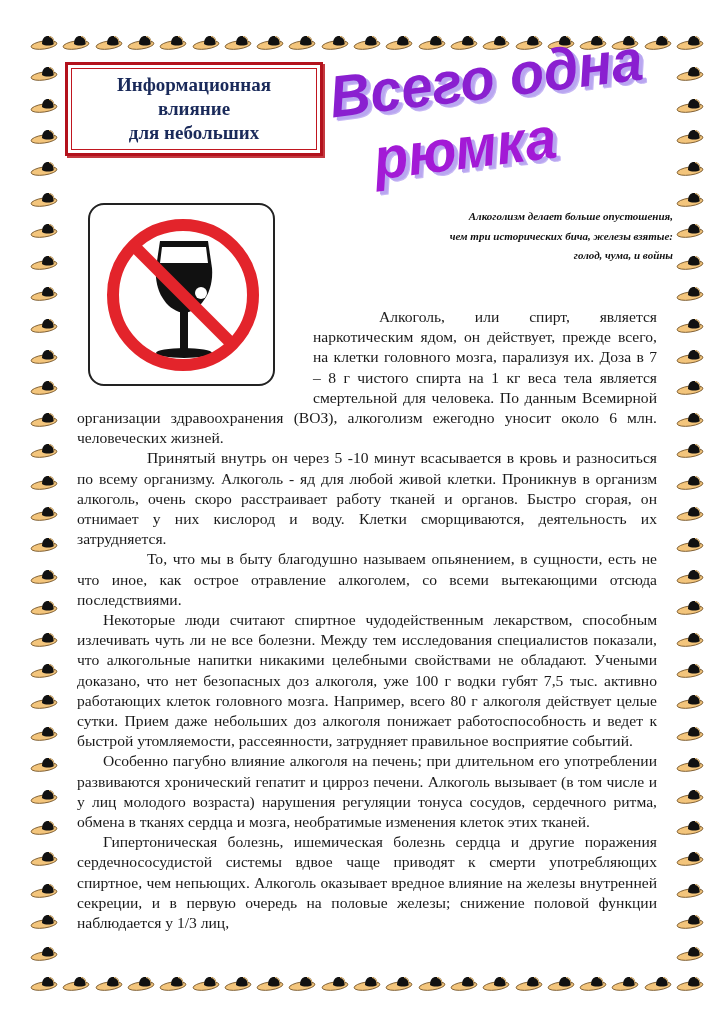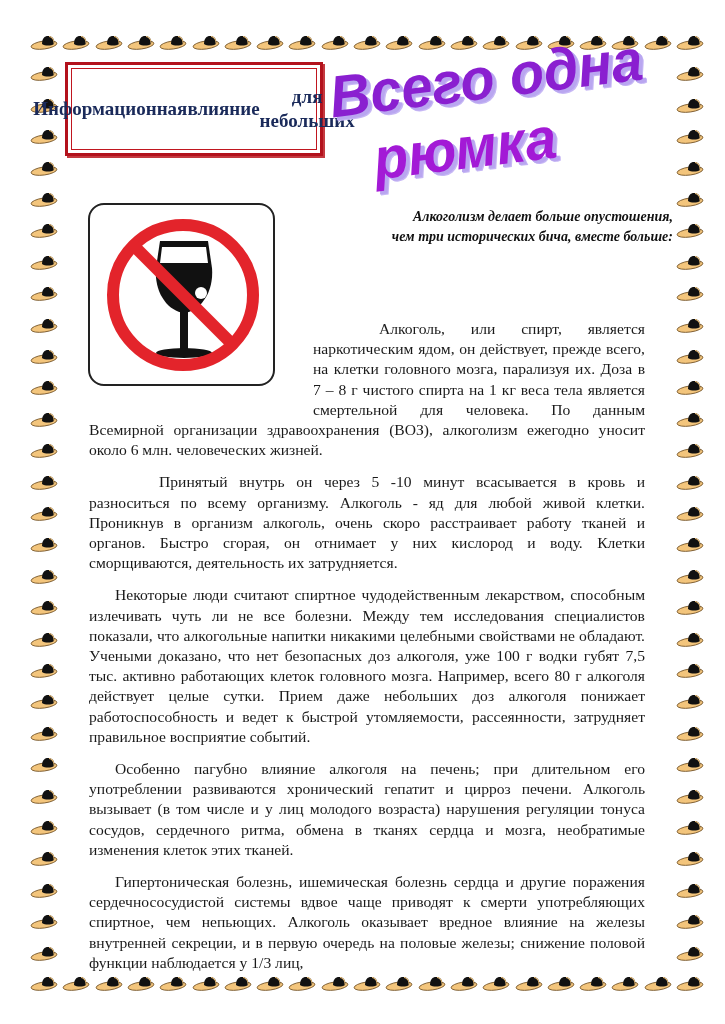--- a/index.html
+++ b/index.html
@@ -6,42 +6,42 @@
   body { width:725px; height:1024px; background:#ffffff; position:relative; overflow:hidden;
          font-family:"Liberation Serif", "DejaVu Serif", serif; color:#111; }
   .hat { position:absolute; width:30px; height:16px; }
   .hat svg { width:30px; height:16px; display:block; }
   #border-layer { position:absolute; left:0; top:0; width:725px; height:1024px; }
 
   .info-box { position:absolute; left:65px; top:62px; width:258px; height:94px;
               border:3px solid #b3121c; box-sizing:border-box; background:#fff;
               box-shadow: 2px 2px 0 #c43a40; }
   .info-box-inner { position:absolute; left:3px; top:3px; right:3px; bottom:3px;
-              border:1.5px solid #c0161f; display:flex; flex-direction:row; align-items:center; justify-content:center; }
+              border:1.5px solid #c0161f; display:flex; flex-direction:column; align-items:center; justify-content:center; }
   .info-box-inner span { font-family:"Liberation Serif", serif; font-weight:bold; font-size:19px;
               color:#1a2a5a; line-height:24px; text-align:center; }
 
   .wordart { position:absolute; font-family:"Liberation Sans", "DejaVu Sans", sans-serif; font-weight:900;
              font-style:italic; color:#8a1fd0; letter-spacing:0px;
              text-shadow: 3px 3px 0 #b9a6f0, 4px 4px 0 #c7b8f5; transform-origin:left bottom; }
   .wa1 { left:334px; top:66px; font-size:56px; transform: rotate(-7deg) scaleY(1.05); }
   .wa2 { left:378px; top:128px; font-size:56px; transform: rotate(-7deg) scaleY(1.05); color:#a31ad6; }
 
   .sign-card { position:absolute; left:88px; top:203px; width:187px; height:183px; border:2px solid #222;
                border-radius:16px; background:#fff; box-sizing:border-box; }
   .sign-card svg { position:absolute; left:10px; top:8px; width:165px; height:165px; }
 
   .quote { position:absolute; right:52px; top:207px; width:380px; text-align:right;
-           font-family:"Liberation Serif", serif; font-style:italic; font-weight:bold; font-size:14px;
+           font-family:"Liberation Serif", serif; font-style:italic; font-weight:bold; font-size:11px;
            line-height:19.5px; color:#111; }
   .quote div { white-space:nowrap; }
   .para-1-wrap { position:absolute; left:77px; top:307px; width:580px; font-size:15.6px; line-height:20.2px;
                  text-align:justify; color:#1a1a1a; }
   .float-space { float:left; width:236px; height:100px; }
-  .p { margin:12px; text-align:justify; }
+  .p { margin:0; text-align:justify; }
   .indent-big { text-indent:70px; }
   .indent-sm { text-indent:26px; }
 </style>
 </head>
 <body>
 
 <div id="border-layer">
     <div class="hat" style="left: 30px; top: 34px;">
       <svg viewBox="0 0 30 16">
         <ellipse cx="14" cy="11" rx="13" ry="4" fill="#f3c57c" stroke="#6b4a1e" stroke-width="0.8" transform="rotate(-8 14 11)"></ellipse>
@@ -767,23 +767,25 @@
     <ellipse cx="84" cy="140" rx="28" ry="5" fill="#111"></ellipse>
 
     <circle cx="83" cy="82" r="70" fill="none" stroke="#e3242b" stroke-width="12"></circle>
 
     <line x1="34" y1="33" x2="132" y2="131" stroke="#e3242b" stroke-width="12"></line>
   </svg>
 </div>
 
 <div class="quote">
   <div>Алкоголизм делает больше опустошения,</div>
-  <div>чем три исторических бича, вместе больше:</div>
+  <div>чем три исторических бича, железы взятые:</div>
+  <div>голод, чума, и войны</div>
 </div>
 
 <div class="para-1-wrap">
   <div class="float-space"></div>
   <p class="p" style="text-indent:66px;">Алкоголь, или спирт, является наркотическим ядом, он действует, прежде всего, на клетки головного мозга, парализуя их. Доза в 7 – 8 г чистого спирта на 1 кг веса тела является смертельной для человека. По данным Всемирной организации здравоохранения (ВОЗ), алкоголизм ежегодно уносит около 6 млн. человеческих жизней.</p>
   <p class="p indent-big">Принятый внутрь он через 5 -10 минут всасывается в кровь и разноситься по всему организму. Алкоголь - яд для любой живой клетки. Проникнув в организм алкоголь, очень скоро расстраивает работу тканей и органов. Быстро сгорая, он отнимает у них кислород и воду. Клетки сморщиваются, деятельность их затрудняется.</p>
+  <p class="p indent-big">То, что мы в быту благодушно называем опьянением, в сущности, есть не что иное, как острое отравление алкоголем, со всеми вытекающими отсюда последствиями.</p>
   <p class="p indent-sm">Некоторые люди считают спиртное чудодейственным лекарством, способным излечивать чуть ли не все болезни. Между тем исследования специалистов показали, что алкогольные напитки никакими целебными свойствами не обладают. Учеными доказано, что нет безопасных доз алкоголя, уже 100 г водки губят 7,5 тыс. активно работающих клеток головного мозга. Например, всего 80 г алкоголя действует целые сутки. Прием даже небольших доз алкоголя понижает работоспособность и ведет к быстрой утомляемости, рассеянности, затрудняет правильное восприятие событий.</p>
   <p class="p indent-sm">Особенно пагубно влияние алкоголя на печень; при длительном его употреблении развиваются хронический гепатит и цирроз печени. Алкоголь вызывает (в том числе и у лиц молодого возраста) нарушения регуляции тонуса сосудов, сердечного ритма, обмена в тканях сердца и мозга, необратимые изменения клеток этих тканей.</p>
   <p class="p indent-sm">Гипертоническая болезнь, ишемическая болезнь сердца и другие поражения сердечнососудистой системы вдвое чаще приводят к смерти употребляющих спиртное, чем непьющих. Алкоголь оказывает вредное влияние на железы внутренней секреции, и в первую очередь на половые железы; снижение половой функции наблюдается у 1/3 лиц,</p>
 </div>
 
 </body></html>

